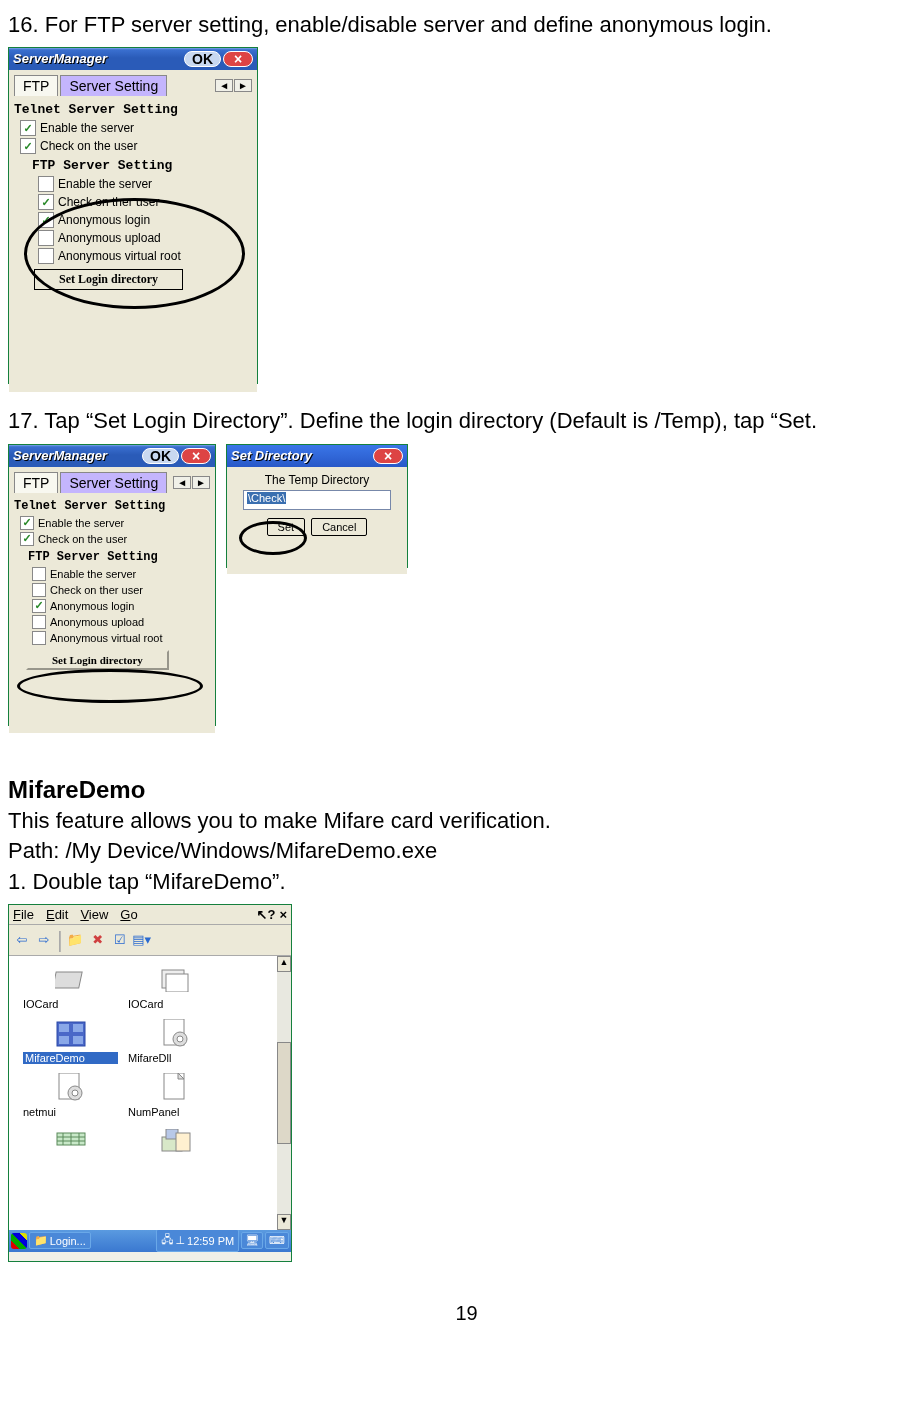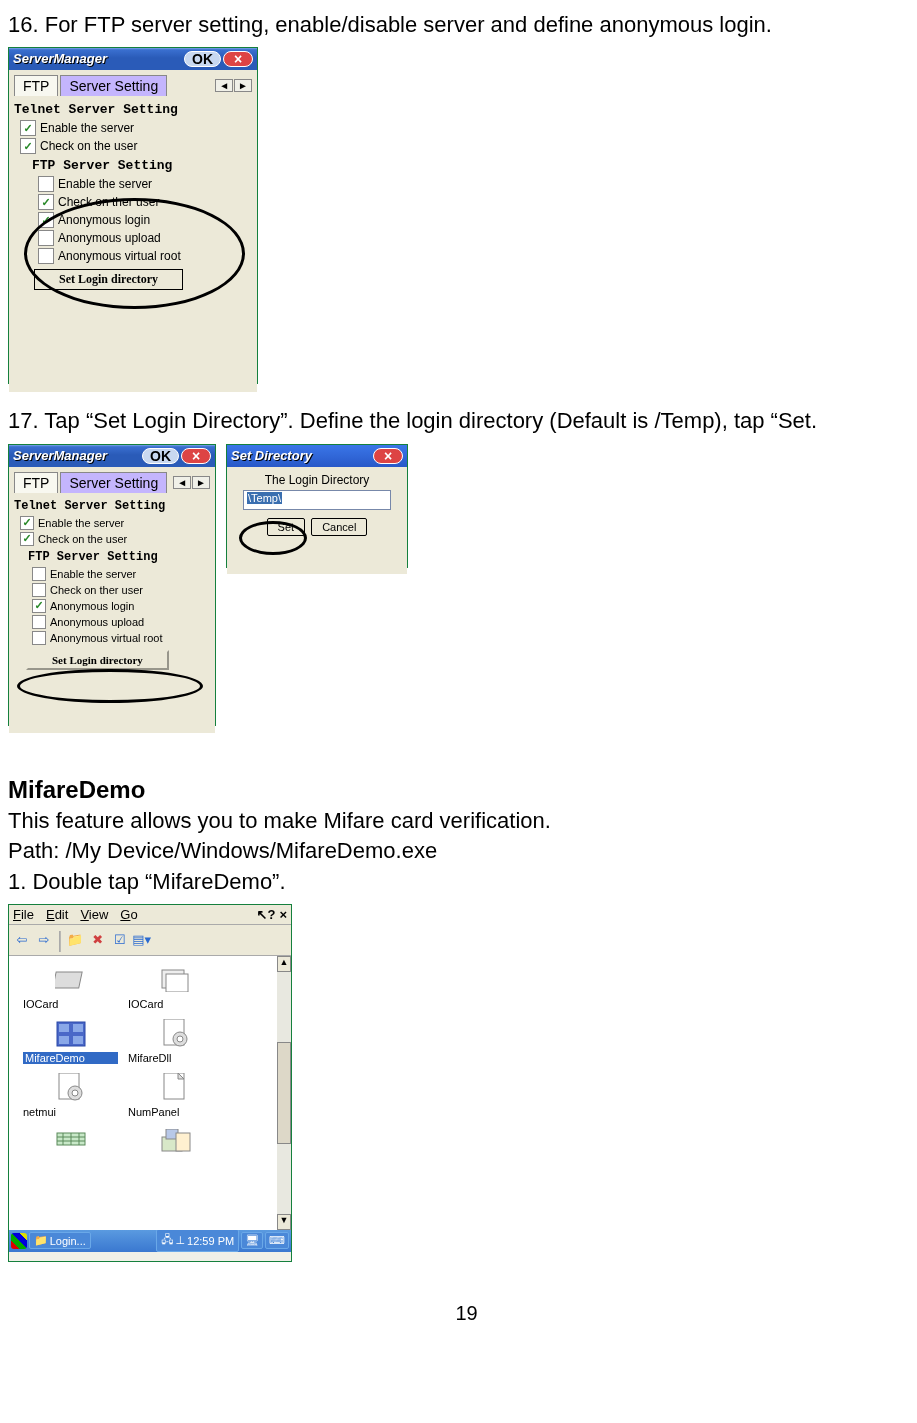--- a/index.html
+++ b/index.html
@@ -421,22 +421,22 @@
 </div>
 
 <div class="screenshot ss2b">
   <div class="titlebar">
     <span class="titlebar-text">Set Directory</span>
     <div class="titlebar-btns">
       <span class="tb-btn tb-close">×</span>
     </div>
   </div>
   <div class="panel">
-    <div>The Login Directory</div>
-    <div class="input-field"><span>\Temp\</span></div>
+    <div>The Temp Directory</div>
+    <div class="input-field"><span>\Check\</span></div>
     <div class="dlg-btns">
       <span class="dlg-btn">Set</span>
       <span class="dlg-btn">Cancel</span>
     </div>
     <div class="oval-annotation3"></div>
   </div>
 </div>
 </div>
 
 

